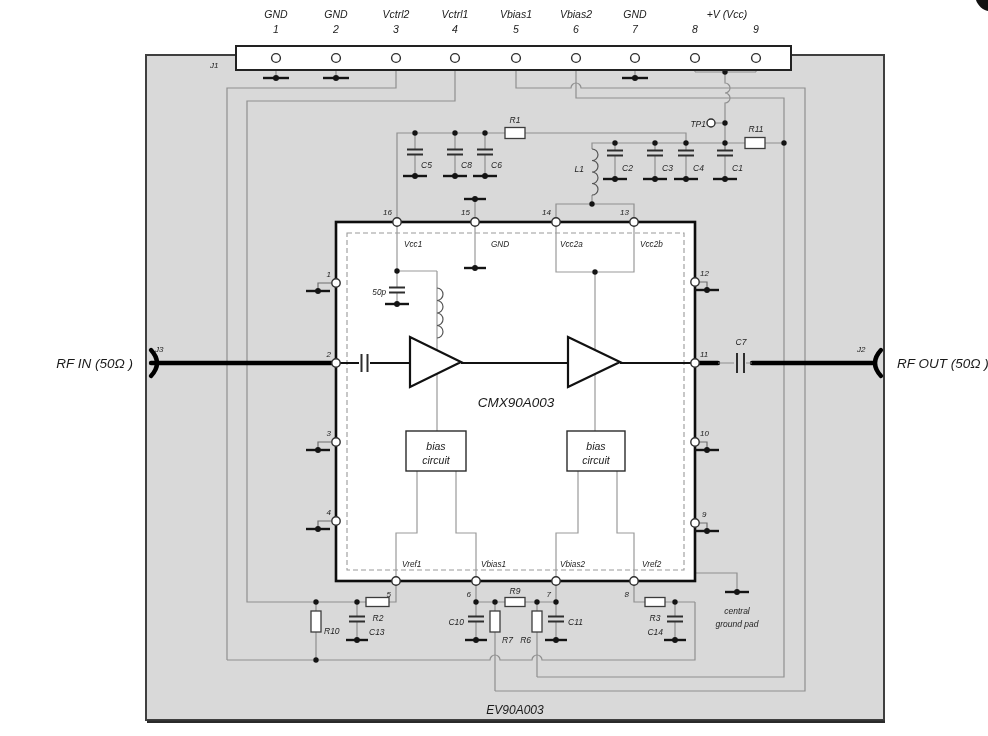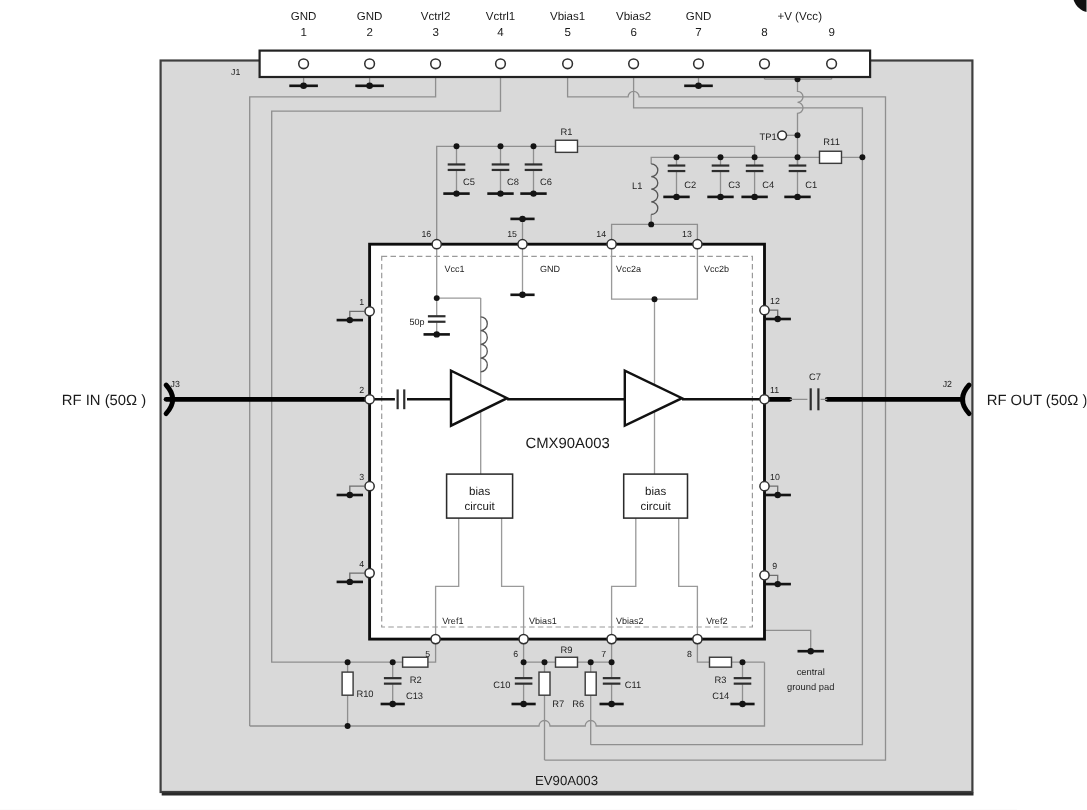--- a/index.html
+++ b/index.html
@@ -1,16 +1,16 @@
 <!DOCTYPE html>
 <html><head>
 <meta charset="utf-8">
 <style>
   html,body{margin:0;padding:0;background:#ffffff;}
-  .stage{position:relative;width:988px;height:736px;background:#ffffff;overflow:hidden;}
+  .stage{position:relative;width:988px;height:736px;background:#ffffff;overflow:hidden;font-style:italic;}
   svg{display:block;}
   text{font-family:"Liberation Sans",sans-serif;fill:#1a1a1a;}
   .t105{font-size:10.5px;}
   .t8{font-size:8px;fill:#222;}
   .t82{font-size:8.2px;fill:#222;}
   .t85{font-size:8.5px;fill:#1f1f1f;}
   .t12{font-size:12px;}
   .t135{font-size:13.5px;}
   .wire{stroke:#8f8f8f;stroke-width:1.2;fill:none;}
   .wire2{stroke:#9a9a9a;stroke-width:1.2;fill:none;}

